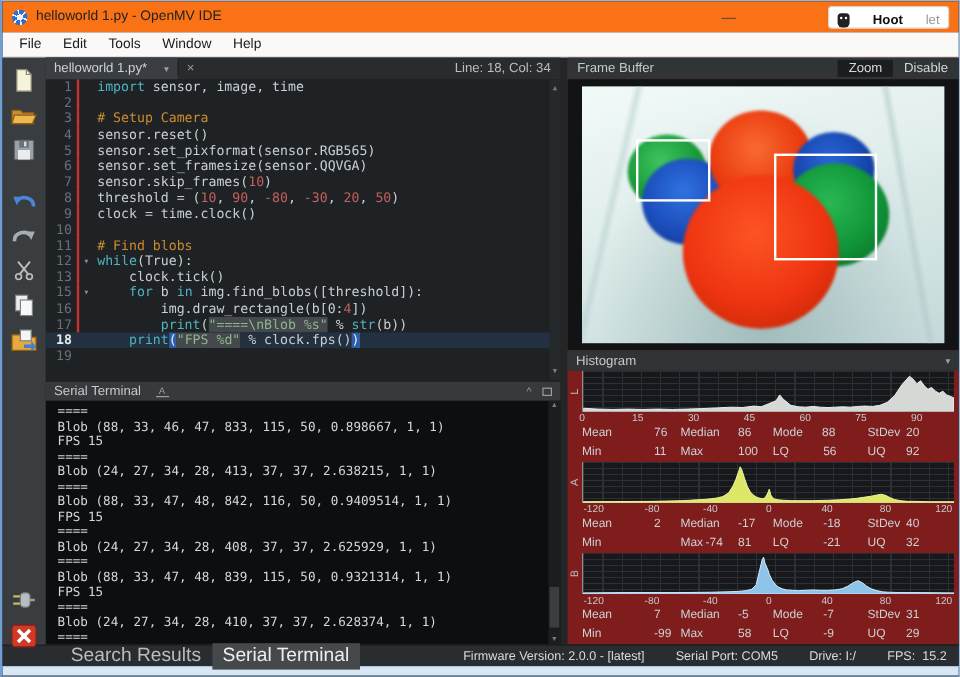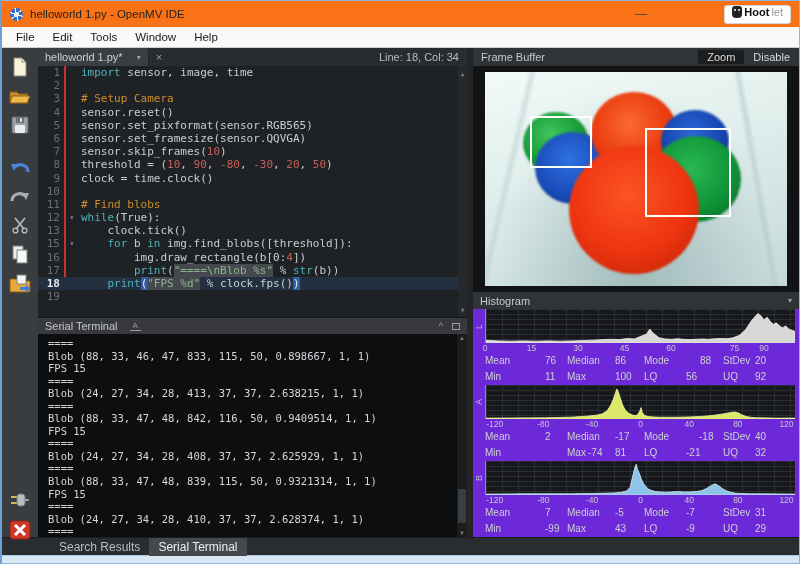--- a/index.html
+++ b/index.html
@@ -9,21 +9,21 @@
 
   
   .titlebar { height:26px; background:#f97316; display:flex; align-items:center; padding:0 8px; gap:7px; flex:none; }
   .app-logo { width:13px; height:13px; border-radius:50%; flex:none;
               background: radial-gradient(circle at center, #f2f1f0 0 2.5px, transparent 2.6px),
                           conic-gradient(#2f6fd0 0 40deg,#f2f1f0 40deg 55deg,#2f6fd0 55deg 100deg,#f2f1f0 100deg 115deg,#2f6fd0 115deg 160deg,#f2f1f0 160deg 175deg,#2f6fd0 175deg 220deg,#f2f1f0 220deg 235deg,#2f6fd0 235deg 280deg,#f2f1f0 280deg 295deg,#2f6fd0 295deg 340deg,#f2f1f0 340deg 355deg,#2f6fd0 355deg 360deg); }
   .title-text { font-size:11.5px; color:#222; }
   .tb-spacer { flex:1; }
   .min-btn { font-size:12px; color:#444; width:28px; text-align:center; margin-right:62px; }
   .hootlet { height:19px; background:#fff; border:1px solid #d5d5d5; border-radius:3px;
-             display:flex; align-items:flex-start; gap:2px; padding:0 7px; }
+             display:flex; align-items:flex-end; gap:19px; padding:0 7px; }
   .owl { width:10px; height:12px; background:#222; border-radius:3px 3px 4px 4px; position:relative; }
   .owl:before { content:""; position:absolute; top:3px; left:2px; width:2px; height:2px; background:#fff; border-radius:50%; box-shadow:4px 0 0 #fff; }
   .hoot-b { font-size:11px; font-weight:bold; color:#111; }
   .hoot-l { font-size:11px; color:#9a9a9a; }
 
   
   .menubar { height:21px; background:#faf9f8; border-bottom:1px solid #cfcfcf; display:flex; align-items:center; padding-left:5px; flex:none; }
   .menu-item { font-size:11.5px; color:#1a1a1a; padding:0 9px; }
 
   
@@ -74,21 +74,21 @@
   .term-lines { flex:1; padding:3px 0 0 10px; font-family:"DejaVu Sans Mono", monospace; font-size:10.5px; line-height:12.55px; color:#d4d7d9; overflow:hidden; white-space:pre; }
   .term-scroll { width:10px; background:#1b1d1f; flex:none; position:relative; }
   .term-scroll .up { position:absolute; top:1px; left:0; right:0; text-align:center; }
   .term-scroll .dn { position:absolute; bottom:1px; left:0; right:0; text-align:center; }
   .term-thumb { position:absolute; left:1px; right:1px; height:34px; bottom:14px; background:#3b3e41; }
 
   
   .vsplit { width:6px; background:#232527; flex:none; }
 
   
-  .right { flex:1; min-width:0; display:flex; flex-direction:column; background:#6d28d9; }
+  .right { flex:1; min-width:0; display:flex; flex-direction:column; background:#7f1d1d; }
   .fb-header { height:18px; background:#313436; display:flex; align-items:center; padding-left:8px; flex:none; }
   .fb-title { font-size:11px; color:#c5c9cc; }
   .fb-btns { margin-left:auto; display:flex; }
   .fb-btn { font-size:11px; color:#d5d8da; padding:1px 9px; }
   .fb-btn.pressed { background:#1b1d1f; }
   .fb-area { height:226px; background:#121315; display:flex; align-items:center; justify-content:center; flex:none; }
   .fb-image { width:302px; height:214px; position:relative; overflow:hidden;
     background:
       radial-gradient(ellipse at 50% 92%, rgba(110,145,145,.45), transparent 65%),
       linear-gradient(103deg, transparent 12%, rgba(180,205,205,.5) 13.5%, transparent 15%),
@@ -121,21 +121,21 @@
       repeating-linear-gradient(to bottom, #2c3034 0 1px, transparent 1px 5px),
       #16181b; }
   .hist-chart svg { position:absolute; inset:0; }
   .hist-ticks { height:10px; position:relative; margin-left:12px; margin-right:4px; }
   .hist-ticks span { position:absolute; transform:translateX(-50%); font-size:8.5px; color:#c6c9cb; top:0; }
   .hist-stats-row { height:16px; position:relative; }
   .hist-stats-row span { position:absolute; font-size:10px; color:#cdd0d2; top:2px; }
 
   
   .statusbar { height:18px; background:#2a2d2f; border-top:1px solid #1a1c1d; display:flex; align-items:center; padding-left:48px; flex:none; position:relative; z-index:2; }
-  .status-tab { font-size:12px; color:#b9bdc0; padding:2px 9px;text-align:right; }
+  .status-tab { font-size:16px; color:#b9bdc0; padding:2px 9px;text-align:right; }
   .status-tab.active { background:#45494c; color:#eceff1; }
   .status-right { margin-left:auto; display:flex; gap:26px; padding-right:10px; }
   .status-seg { font-size:10.5px; color:#d8dbdd; white-space:pre; }
 
   .bottom-strip { height:8px; background:#d9e7f5; border-top:1px solid #aac8e4; flex:none; }
 </style>
 </head>
 <body>
 
 <div class="window">
@@ -329,30 +329,30 @@
                   <polygon points="0,34 0.0,31.1 12.3,31.8 24.6,32.1 37.0,31.8 49.3,32.1 61.6,31.8 73.9,32.1 86.2,31.8 98.6,31.4 110.9,30.8 123.2,30.2 132.4,30.5 141.7,29.3 147.8,29.9 154.0,27.4 160.2,24.9 163.2,20.0 166.3,23.7 172.5,28.7 178.6,29.9 184.8,30.2 191.0,29.6 197.1,30.2 203.3,30.5 209.4,30.2 215.6,29.9 221.8,30.2 227.9,29.6 234.1,29.3 240.2,29.6 246.4,28.7 252.6,26.2 258.7,20.6 264.9,11.3 271.0,4.5 274.1,7.0 277.2,10.7 280.3,8.2 283.4,12.5 286.4,15.3 289.5,13.8 292.6,16.9 295.7,18.7 298.8,16.9 301.8,20.0 304.9,21.2 308.0,22.5 308,34" fill="#d6d8d6" stroke="#efefec" stroke-width="0.8"></polygon>
                 </svg>
               </div>
             </div>
             <div class="hist-ticks">
               <span style="left: 0%;">0</span>
               <span style="left: 15%;">15</span>
               <span style="left: 30%;">30</span>
               <span style="left: 45%;">45</span>
               <span style="left: 60%;">60</span>
-              <span style="left: 75%; margin-left: 17px;">75</span>
+              <span style="left: 75%;">75</span>
               <span style="left: 90%;">90</span>
             </div>
             <div class="hist-stats-row">
               <span style="left: 12px;">Mean</span>
               <span style="left: 72px;">76</span>
               <span style="left: 94px;">Median</span>
               <span style="left: 142px;">86</span>
               <span style="left: 171px;">Mode</span>
-              <span style="left: 227px;">88</span>
+              <span style="left: 212px;">88</span>
               <span style="left: 250px;">StDev</span>
               <span style="left: 282px;">20</span>
             </div>
             <div class="hist-stats-row">
               <span style="left: 12px;">Min</span>
               <span style="left: 72px;">11</span>
               <span style="left: 94px;">Max</span>
               <span style="left: 142px;">100</span>
               <span style="left: 171px;">LQ</span>
               <span style="left: 213px;">56</span>
@@ -377,21 +377,21 @@
               <span style="left: 65.88%;">40</span>
               <span style="left: 81.57%;">80</span>
               <span style="left: 97.25%;">120</span>
             </div>
             <div class="hist-stats-row">
               <span style="left: 12px;">Mean</span>
               <span style="left: 72px;">2</span>
               <span style="left: 94px;">Median</span>
               <span style="left: 142px;">-17</span>
               <span style="left: 171px;">Mode</span>
-              <span style="left: 226px;">-18</span>
+              <span style="left: 213px;">-18</span>
               <span style="left: 250px;">StDev</span>
               <span style="left: 282px;">40</span>
             </div>
             <div class="hist-stats-row">
               <span style="left: 12px;">Min</span>
               <span style="left: 72px; margin-left: 43px;">-74</span>
               <span style="left: 94px;">Max</span>
               <span style="left: 142px;">81</span>
               <span style="left: 171px;">LQ</span>
               <span style="left: 213px;">-21</span>
@@ -424,30 +424,36 @@
               <span style="left: 142px;">-5</span>
               <span style="left: 171px;">Mode</span>
               <span style="left: 213px;">-7</span>
               <span style="left: 250px;">StDev</span>
               <span style="left: 282px; text-align: center;">31</span>
             </div>
             <div class="hist-stats-row">
               <span style="left: 12px;">Min</span>
               <span style="left: 72px;">-99</span>
               <span style="left: 94px;">Max</span>
-              <span style="left: 142px;">43</span>
+              <span style="left: 142px;">58</span>
               <span style="left: 171px;">LQ</span>
               <span style="left: 213px;">-9</span>
               <span style="left: 250px;">UQ</span>
               <span style="left: 282px;">29</span>
             </div>
           </div>
         </div>
     </div>
   </div>
 
   <div class="statusbar">
     <span class="status-tab">Search Results</span>
     <span class="status-tab active">Serial Terminal</span>
+    <span class="status-right">
+      <span class="status-seg">Firmware Version: 2.0.0 - [latest]</span>
+      <span class="status-seg">Serial Port: COM5</span>
+      <span class="status-seg">Drive: I:/</span>
+      <span class="status-seg">FPS:  15.2</span>
+    </span>
   </div>
 
   <div class="bottom-strip"></div>
 </div>
 
 </body></html>

